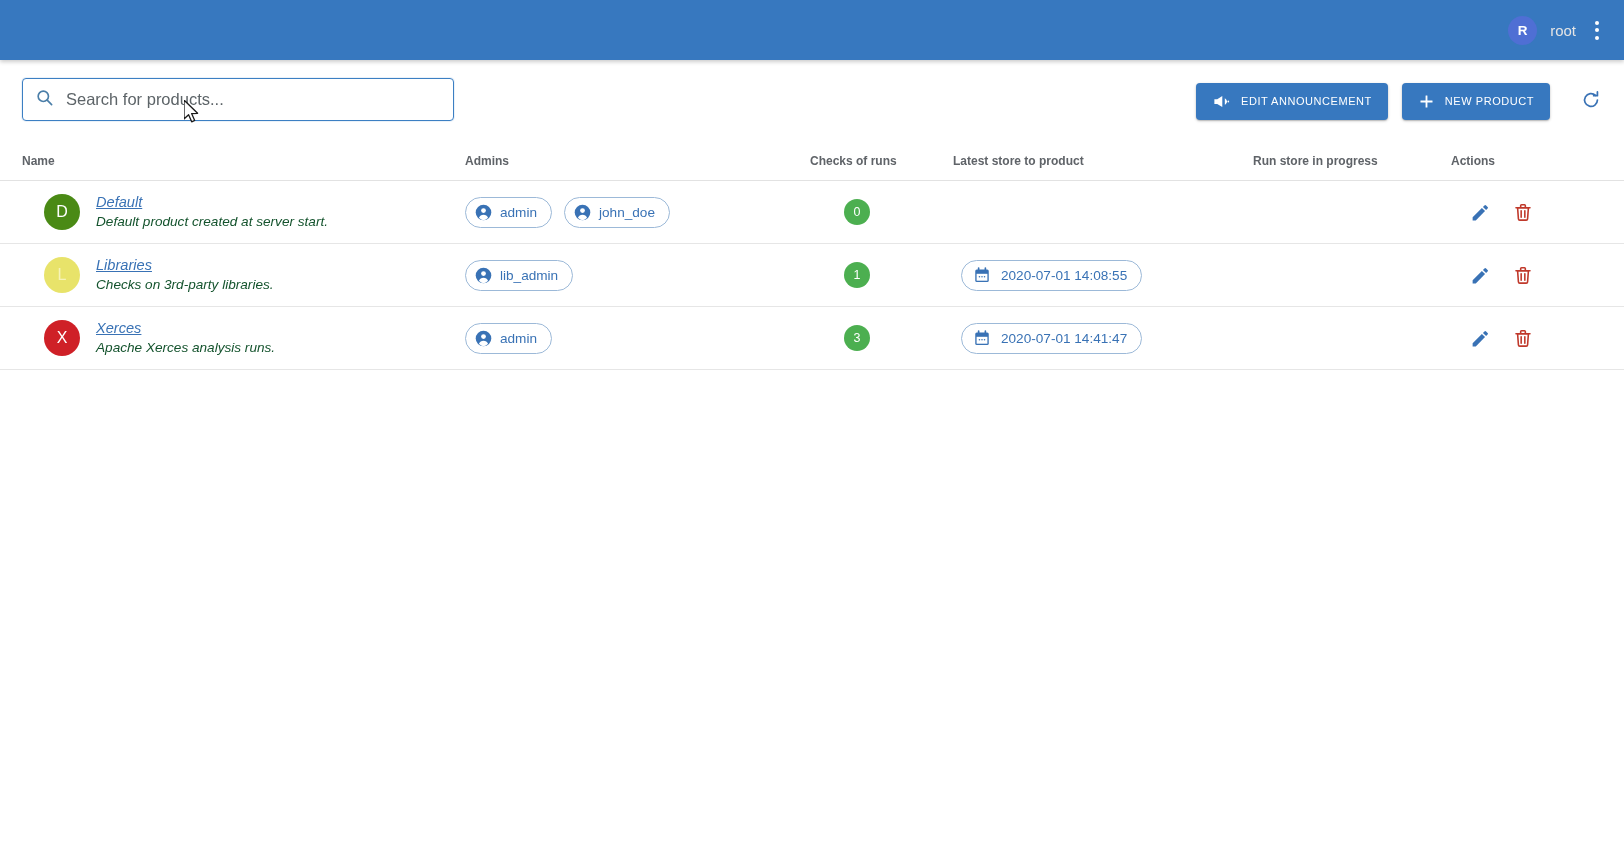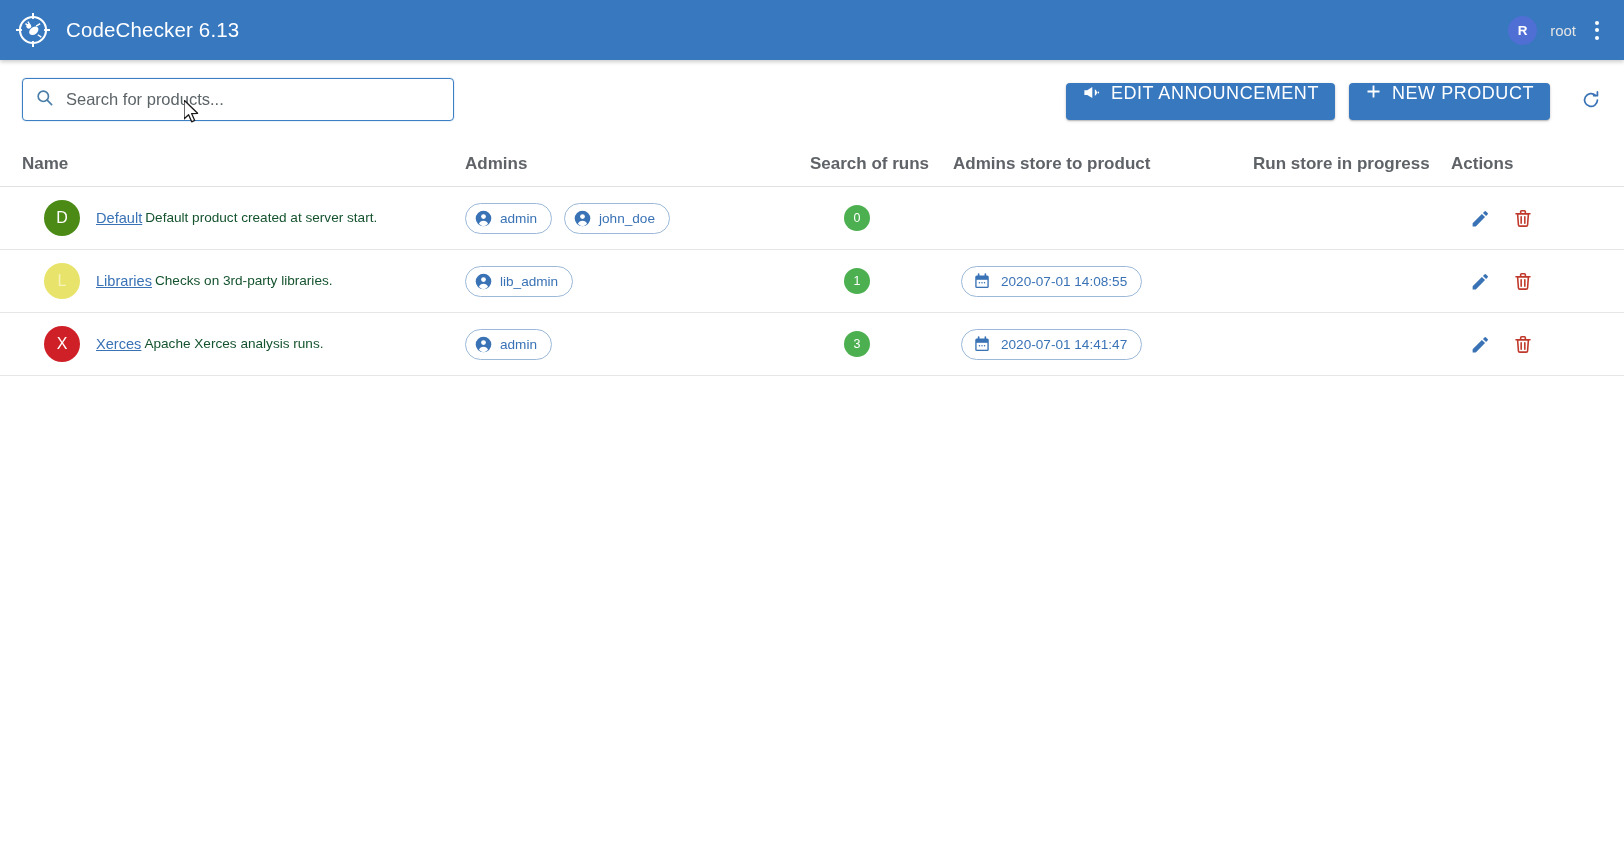--- a/index.html
+++ b/index.html
@@ -80,41 +80,42 @@
   .toolbar-spacer { flex: 1 1 auto; }
   .btn-group { display: flex; align-items: center; gap: 14px; padding-top: 4px; }
   .btn {
     background: #3778bf;
     color: #fff;
     border: 0;
     border-radius: 4px;
     height: 37px;
     padding: 0 16px;
     display: inline-flex;
+    align-items: center;
     gap: 10px;
-    font-size: 18px;
+    font-size: 11px;
     letter-spacing: .55px;
     font-family: "Liberation Sans", sans-serif;
     cursor: pointer;
     box-shadow: 0 1px 3px rgba(0,0,0,0.22), 0 1px 1px rgba(0,0,0,0.12);
     white-space: nowrap;
   }
   .btn svg { display: block; }
   .icon-btn {
     width: 38px; height: 38px;
     border: 0; background: transparent;
     display: inline-flex; align-items: center; justify-content: center;
     cursor: pointer; margin-left: 8px;
   }
 
   
   .table { width: 100%; border-collapse: collapse; table-layout: fixed; }
   .table thead th {
     text-align: left;
-    font-size: 17px;
+    font-size: 12px;
     font-weight: bold;
     color: #5f6368;
     padding: 16px 0 12px 0;
     border-bottom: 1px solid #e2e2e2;
     vertical-align: bottom;
   }
   .table tbody td {
     border-bottom: 1px solid #e6e6e6;
     padding: 0;
     height: 63px;
@@ -129,21 +130,21 @@
   .col-prog   { width: 198px; }
   .col-act    { width: 173px; }
 
   .name-cell { display: flex; align-items: center; gap: 16px; padding-left: 22px; }
   .prod-avatar {
     width: 36px; height: 36px; border-radius: 50%;
     display: flex; align-items: center; justify-content: center;
     color: #ffffff; font-size: 16px;
     flex: 0 0 auto;
   }
-  .prod-text { display: flex; flex-direction: row; gap: 3px; line-height: 1.15; }
+  .prod-text { display: flex; flex-direction: column; gap: 3px; line-height: 1.15; font-style: italic; }
   .prod-link {
     color: #3972b5;
     text-decoration: underline;
     font-size: 14.6px;
     cursor: pointer;
   }
   .prod-desc { color: #14532d; font-size: 13.6px; }
 
   .chips { display: flex; align-items: center; gap: 12px; }
   .chip {
@@ -175,38 +176,20 @@
   .actions { display: flex; align-items: center; gap: 22px; padding-left: 19px; }
   .act-btn { background: transparent; border: 0; padding: 0; cursor: pointer; line-height: 0; }
 
   
   .cursor { position: absolute; pointer-events: none; }
 </style>
 </head>
 <body>
 
 <div class="appbar">
-  <div class="brand">
-    <span>
-      <svg class="brand-logo" viewBox="0 0 48 48">
-        <circle cx="24" cy="24" r="16.5" fill="none" stroke="#fff" stroke-width="2.6"></circle>
-        <line x1="24" y1="2.5" x2="24" y2="10" stroke="#fff" stroke-width="2.6"></line>
-        <line x1="24" y1="38" x2="24" y2="45.5" stroke="#fff" stroke-width="2.6"></line>
-        <line x1="2.5" y1="24" x2="10" y2="24" stroke="#fff" stroke-width="2.6"></line>
-        <line x1="38" y1="24" x2="45.5" y2="24" stroke="#fff" stroke-width="2.6"></line>
-        <ellipse cx="25" cy="25" rx="6.5" ry="4.6" fill="#fff" transform="rotate(-38 25 25)"></ellipse>
-        <circle cx="18.7" cy="19.3" r="3.1" fill="#fff"></circle>
-        <line x1="14.5" y1="16" x2="18" y2="18.5" stroke="#fff" stroke-width="1.8"></line>
-        <line x1="17.5" y1="13.5" x2="19.6" y2="17" stroke="#fff" stroke-width="1.8"></line>
-        <line x1="28" y1="19" x2="33" y2="16" stroke="#fff" stroke-width="1.8"></line>
-        <line x1="30" y1="30" x2="34.5" y2="33" stroke="#fff" stroke-width="1.8"></line>
-      </svg>
-    </span>
-    <span class="brand-title">CodeChecker 6.13</span>
-  </div>
 
   <div class="appbar-spacer"></div>
 
   <div class="user-block">
     <span class="avatar-user">R</span>
     <span class="user-name">root</span>
   </div>
   <div class="kebab">
     <i></i>
       <i></i>
@@ -258,22 +241,22 @@
       </span>
     </button>
   </div>
 </div>
 
 <table class="table">
   <thead>
     <tr>
       <th class="col-name">Name</th>
       <th class="col-admins">Admins</th>
-      <th class="col-runs">Search of runs</th>
-      <th class="col-latest">Admins store to product</th>
+      <th class="col-runs">Checks of runs</th>
+      <th class="col-latest">Latest store to product</th>
       <th class="col-prog">Run store in progress</th>
       <th class="col-act">Actions</th>
     </tr>
   </thead>
   <tbody id="tbody">
       <tr>
         <td class="col-name">
        <div class="name-cell">
          <span class="prod-avatar" style="background:#4a8a15;color:#ffffff;">D</span>
          <span class="prod-text">

